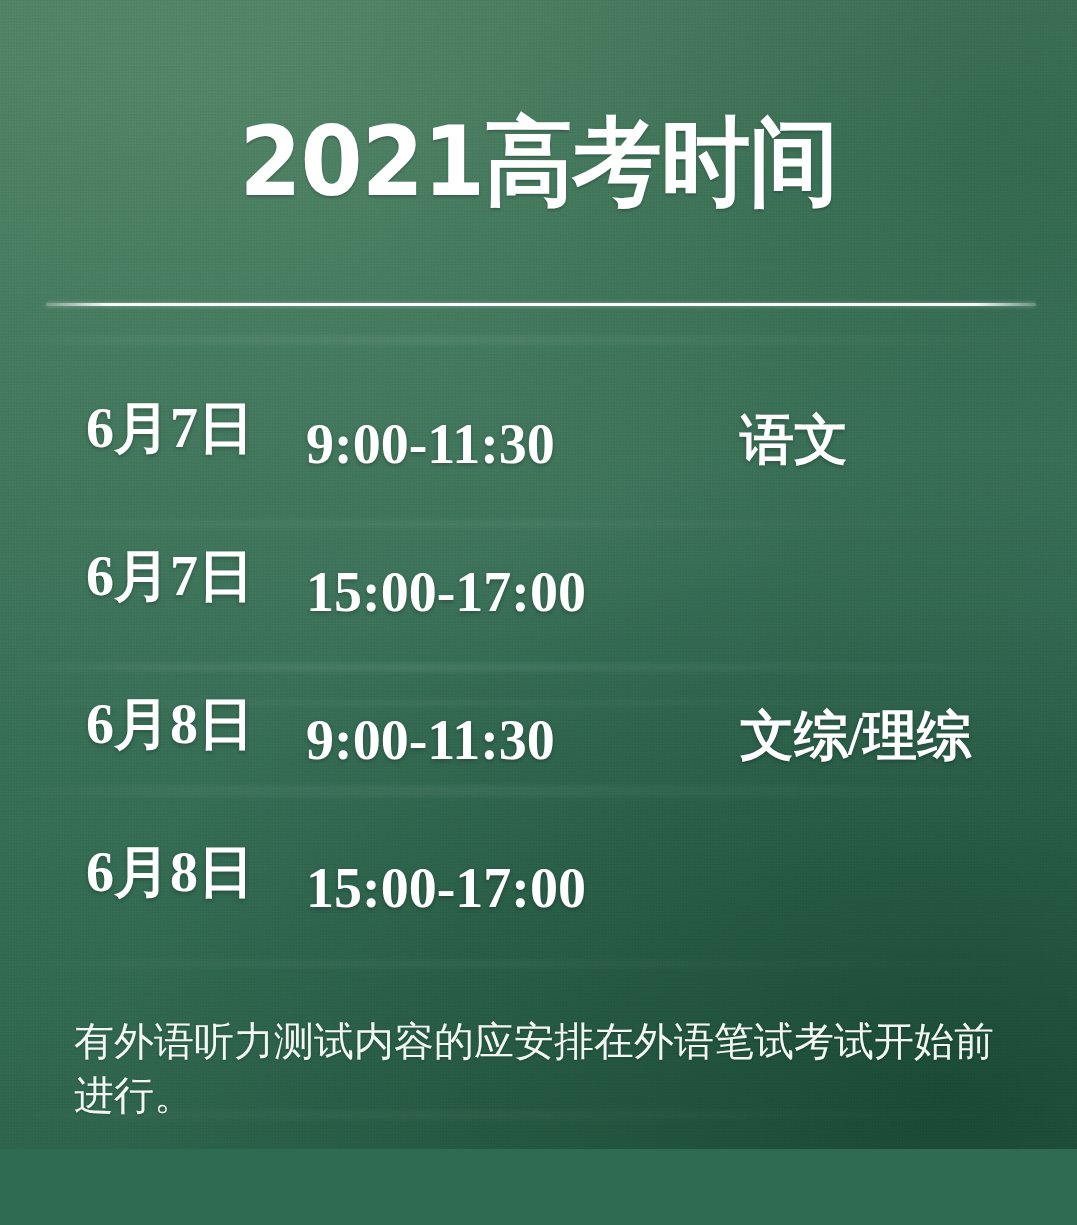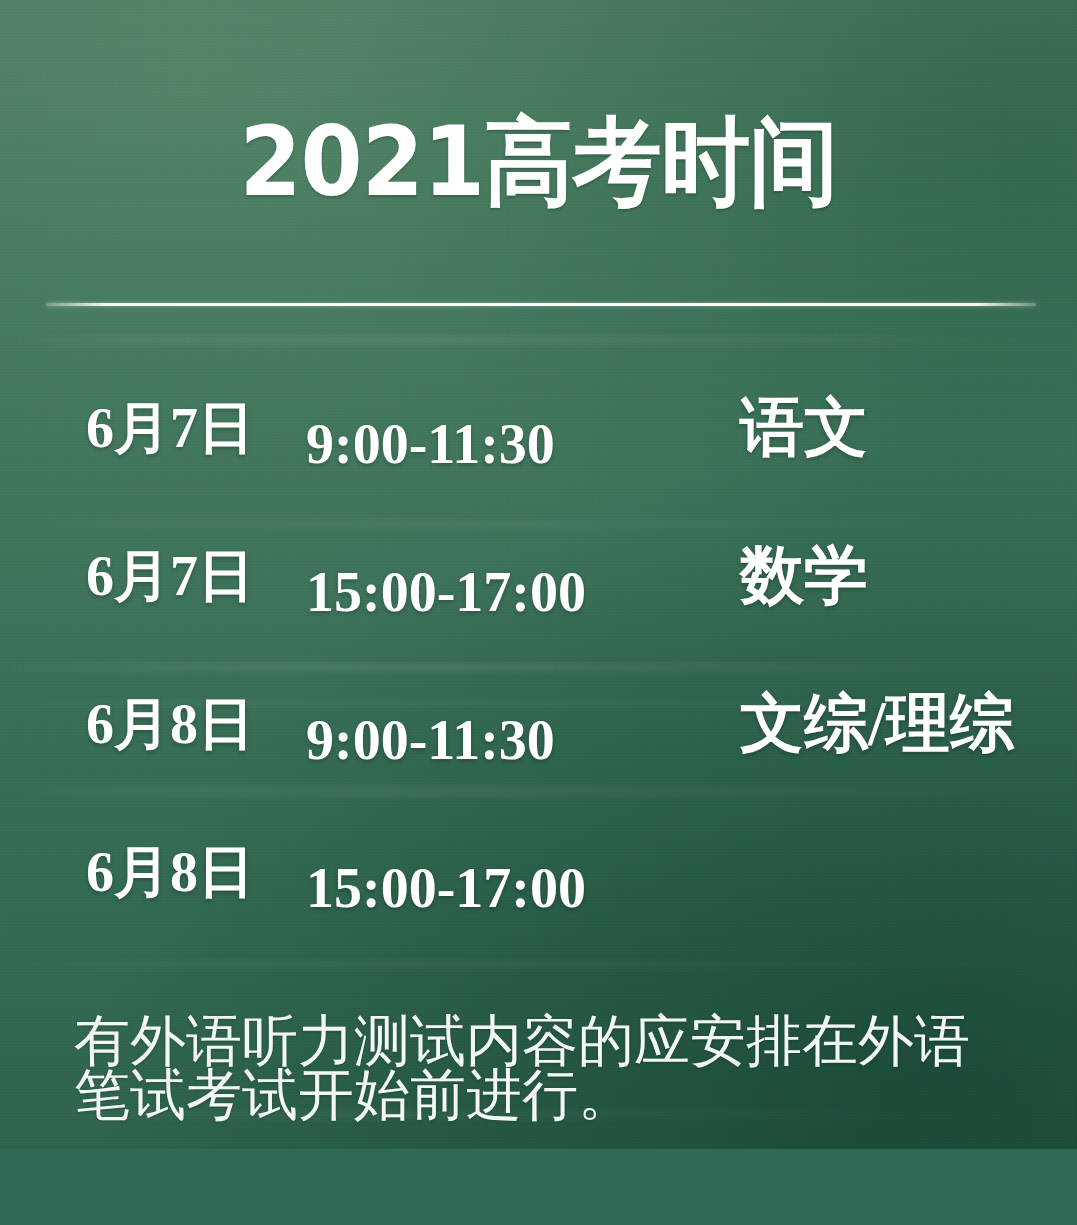--- a/index.html
+++ b/index.html
@@ -120,35 +120,35 @@
   .cell-time {
     position: absolute;
     left: 298px;
     top: 16px;
     font-size: 56px;
     line-height: 72px;
   }
   .cell-subject {
     position: absolute;
     left: 732px;
-    top: 0;
-    font-size: 64px;
+    top: 12px;
+    font-size: 54px;
     line-height: 72px;
   }
 
   
   #footnote {
     position: absolute;
     top: 1014px;
     left: 74px;
     width: 920px;
     color: #f2f7f3;
     font-family: "DejaVu Sans", sans-serif;
     font-weight: normal;
-    font-size: 56px;
+    font-size: 40px;
     line-height: 54px;
     letter-spacing: 0px;
     text-shadow: 0 1px 3px rgba(0,0,0,0.2);
   }
 
   
   #chalk-tray {
     position: absolute;
     left: -14px;
     top: 1190px;
@@ -201,21 +201,20 @@
 
     <div class="row">
       <span class="cell-date">6月7日</span>
       <span class="cell-time">9:00-11:30</span>
       <span class="cell-subject">语文</span>
     </div>
 
     <div class="row">
       <span class="cell-date">6月7日</span>
       <span class="cell-time">15:00-17:00</span>
-      <span class="cell-subject">数学</span>
     </div>
 
     <div class="row">
       <span class="cell-date">6月8日</span>
       <span class="cell-time">9:00-11:30</span>
       <span class="cell-subject">文综/理综</span>
     </div>
 
     <div class="row">
       <span class="cell-date">6月8日</span>

